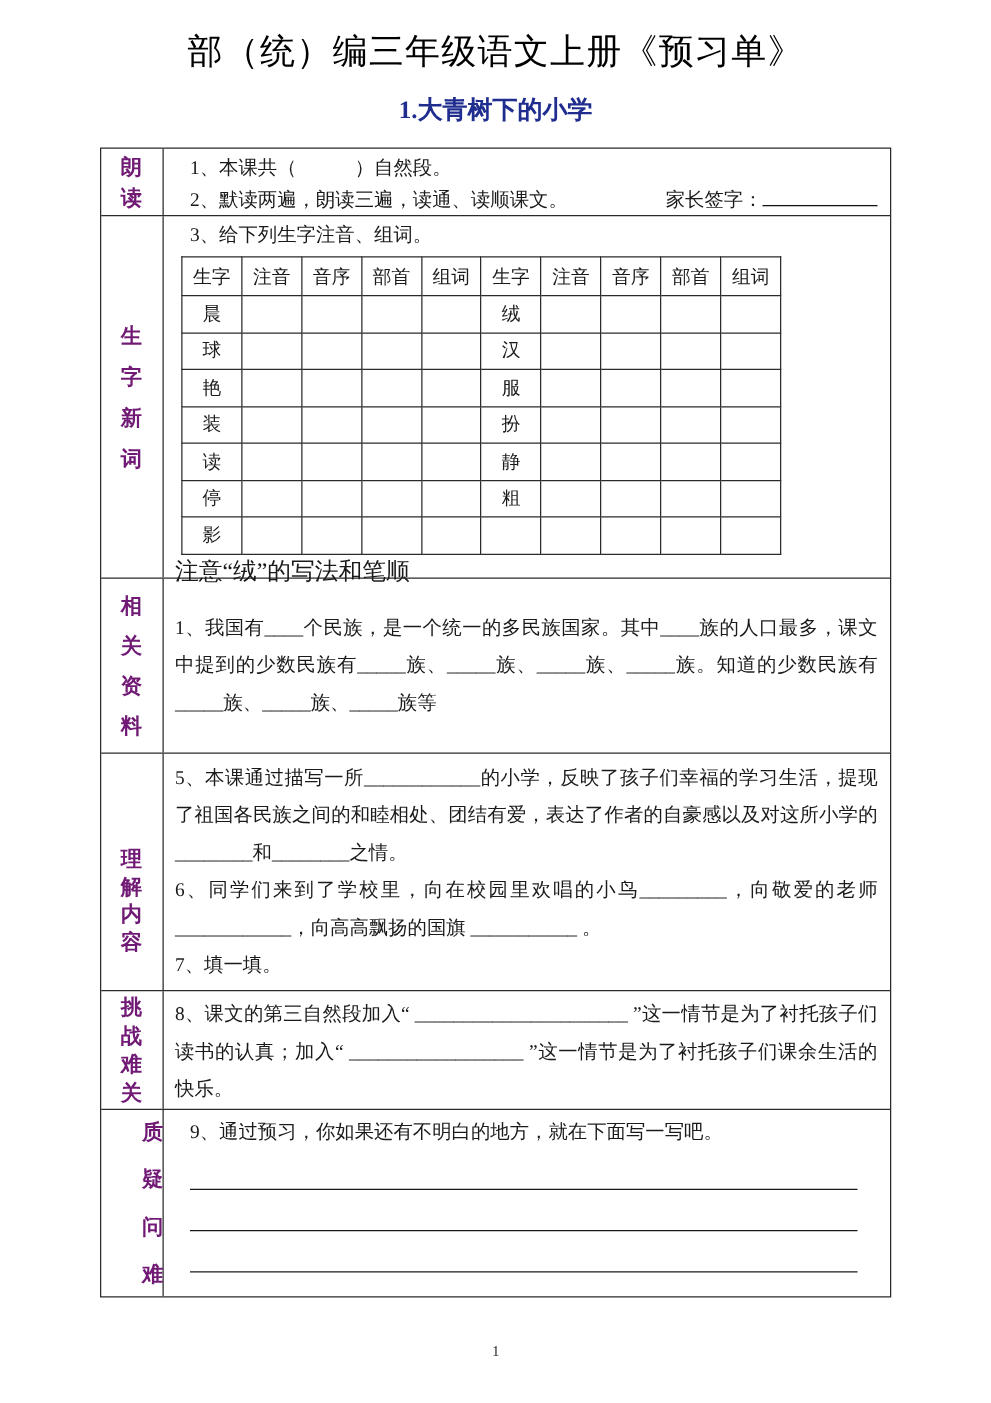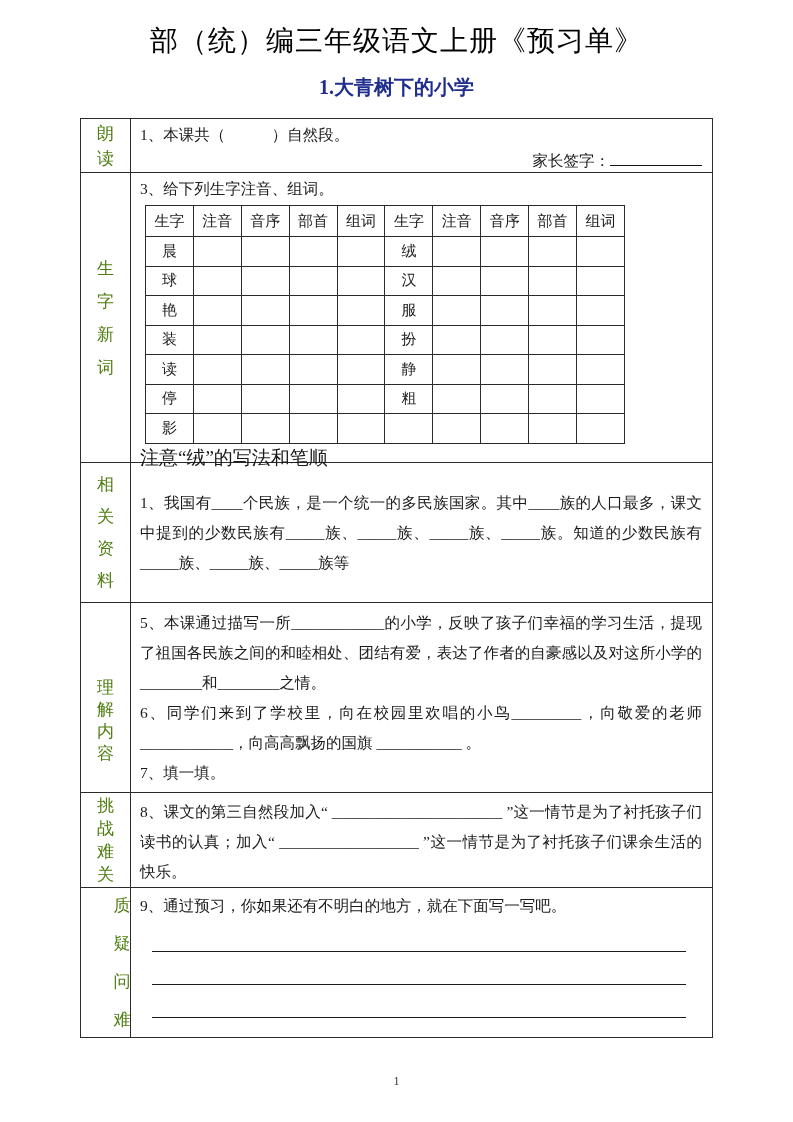--- a/index.html
+++ b/index.html
@@ -41,38 +41,38 @@
     width: 50px;
     flex: none;
     border-right: 1px solid #2b2b2b;
     display: flex;
     align-items: center;
     justify-content: center;
   }
   .vlabel {
     width: 1.05em;
     word-break: break-all;
-    text-align: center;
-    font-weight: normal;
+    text-align: left;
+    font-weight: bold;
     font-size: 17px;
-    color: #4d7c0f;
+    color: #701a75;
   }
   .lh-25 { line-height: 25px; }
   .lh-33 { line-height: 33px; }
   .lh-32 { line-height: 32px; }
   .lh-22 { line-height: 22px; margin-top: 46px; }
   .lh-23 { line-height: 23px; }
   .lh-38 { line-height: 38px; margin-left: 33px; }
   .content-cell {
     flex: 1;
     padding: 3px 10px 3px 9px;
     font-size: 15.5px;
     color: #1a1a1a;
   }
-  .line { line-height: 26px; }
+  .line { line-height: 26px; margin-left: 12px; }
   .flexline { display: flex; align-items: baseline; }
   .sign-wrap { margin-left: auto; white-space: nowrap; }
   .sign-blank {
     display: inline-block;
     width: 92px;
     border-bottom: 1.5px solid #111;
     height: 13px;
     vertical-align: baseline;
   }
   .char-table {
@@ -119,20 +119,21 @@
 
   <div class="sheet">
 
     <div class="trow" style="height:54px">
       <div class="label-cell">
         <div class="vlabel lh-25">朗读</div>
       </div>
       <div class="content-cell">
         <div class="line">1、本课共（　　　）自然段。</div>
         <div class="line flexline">
+          <span>2、默读两遍，朗读三遍，读通、读顺课文。</span>
           <span class="sign-wrap">
             <span>家长签字：</span><span class="sign-blank"></span>
           </span>
         </div>
       </div>
     </div>
 
     <div class="trow" style="height:290px">
       <div class="label-cell">
         <div class="vlabel lh-33">生字新词</div>

